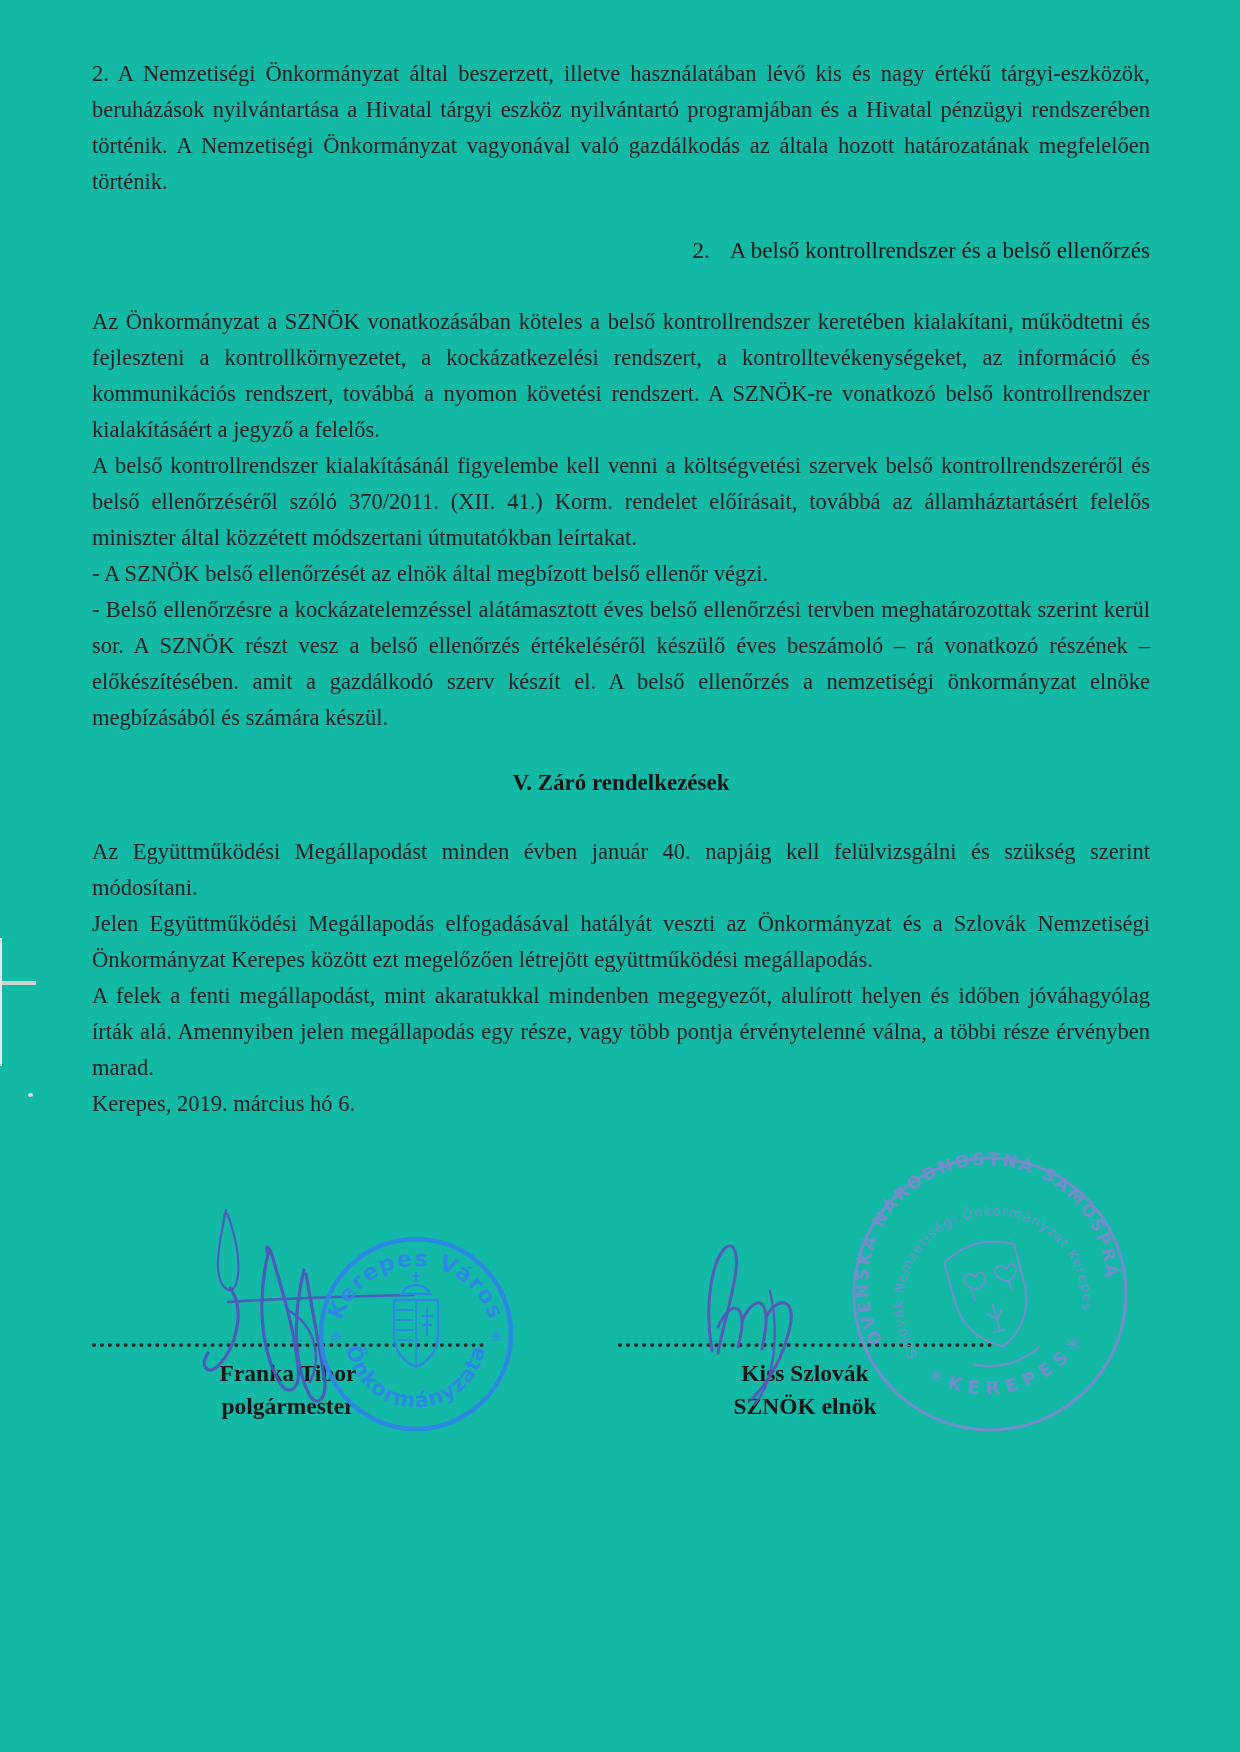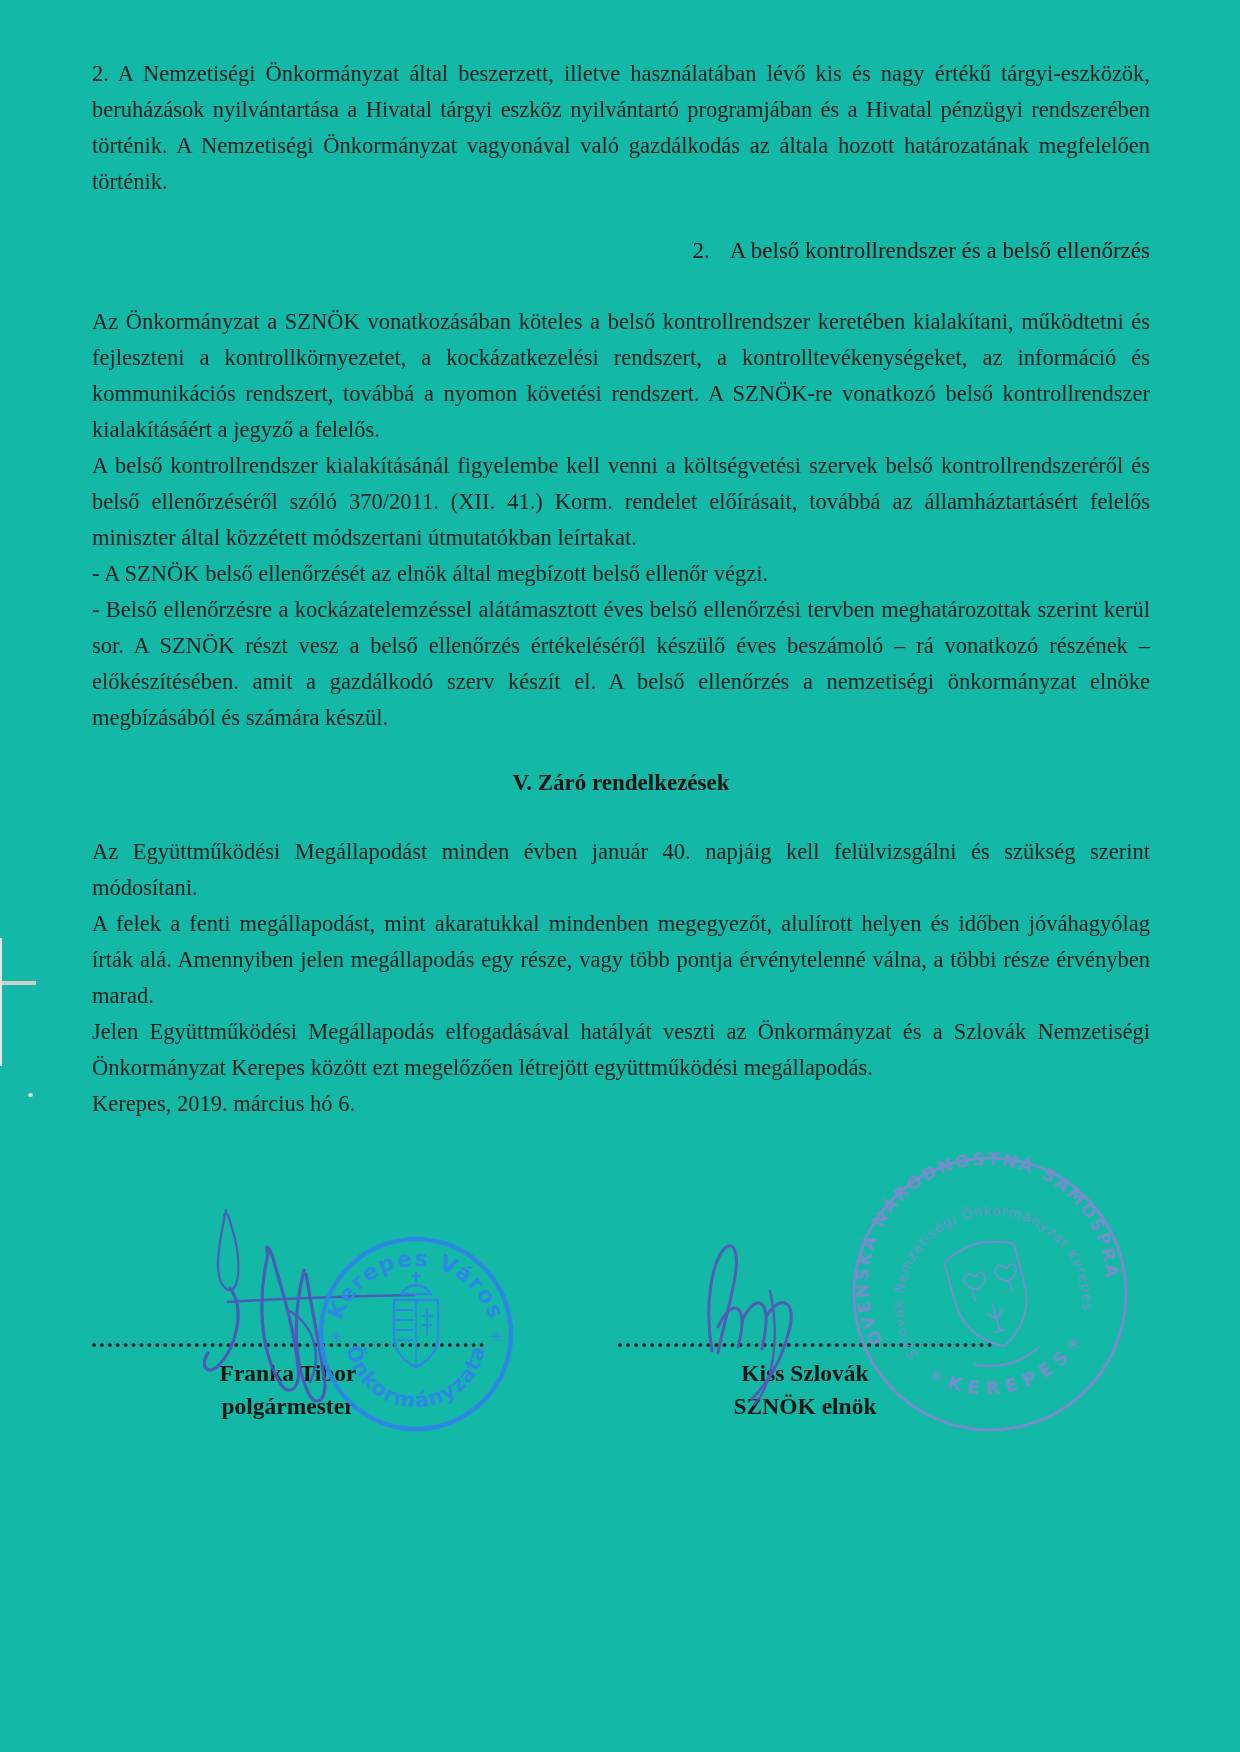--- a/index.html
+++ b/index.html
@@ -50,22 +50,22 @@
     </div>
 
     <p class="body">Az Önkormányzat a SZNÖK vonatkozásában köteles a belső kontrollrendszer keretében kialakítani, működtetni és fejleszteni a kontrollkörnyezetet, a kockázatkezelési rendszert, a kontrolltevékenységeket, az információ és kommunikációs rendszert, továbbá a nyomon követési rendszert. A SZNÖK-re vonatkozó belső kontrollrendszer kialakításáért a jegyző a felelős.</p>
     <p class="body">A belső kontrollrendszer kialakításánál figyelembe kell venni a költségvetési szervek belső kontrollrendszeréről és belső ellenőrzéséről szóló 370/2011. (XII. 41.) Korm. rendelet előírásait, továbbá az államháztartásért felelős miniszter által közzétett módszertani útmutatókban leírtakat.</p>
     <p class="body">- A SZNÖK belső ellenőrzését az elnök által megbízott belső ellenőr végzi.</p>
     <p class="body">- Belső ellenőrzésre a kockázatelemzéssel alátámasztott éves belső ellenőrzési tervben meghatározottak szerint kerül sor. A SZNÖK részt vesz a belső ellenőrzés értékeléséről készülő éves beszámoló – rá vonatkozó részének – előkészítésében. amit a gazdálkodó szerv készít el. A belső ellenőrzés a nemzetiségi önkormányzat elnöke megbízásából és számára készül.</p>
 
     <div class="closing-heading">V. Záró rendelkezések</div>
 
     <p class="body">Az Együttműködési Megállapodást minden évben január 40. napjáig kell felülvizsgálni és szükség szerint módosítani.</p>
+    <p class="body">Jelen Együttműködési Megállapodás elfogadásával hatályát veszti az Önkormányzat és a Szlovák Nemzetiségi Önkormányzat Kerepes között ezt megelőzően létrejött együttműködési megállapodás.</p>
     <p class="body">A felek a fenti megállapodást, mint akaratukkal mindenben megegyezőt, alulírott helyen és időben jóváhagyólag írták alá. Amennyiben jelen megállapodás egy része, vagy több pontja érvénytelenné válna, a többi része érvényben marad.</p>
-    <p class="body">Jelen Együttműködési Megállapodás elfogadásával hatályát veszti az Önkormányzat és a Szlovák Nemzetiségi Önkormányzat Kerepes között ezt megelőzően létrejött együttműködési megállapodás.</p>
 
     <p class="body date-line">Kerepes, 2019. március hó 6.</p>
   </div>
 
   <div class="artifact-h"></div>
   <div class="artifact-v"></div>
   <div class="artifact-dot"></div>
 
   <div class="sig-col sig-col-left">
     <div class="sig-dotted"></div>

